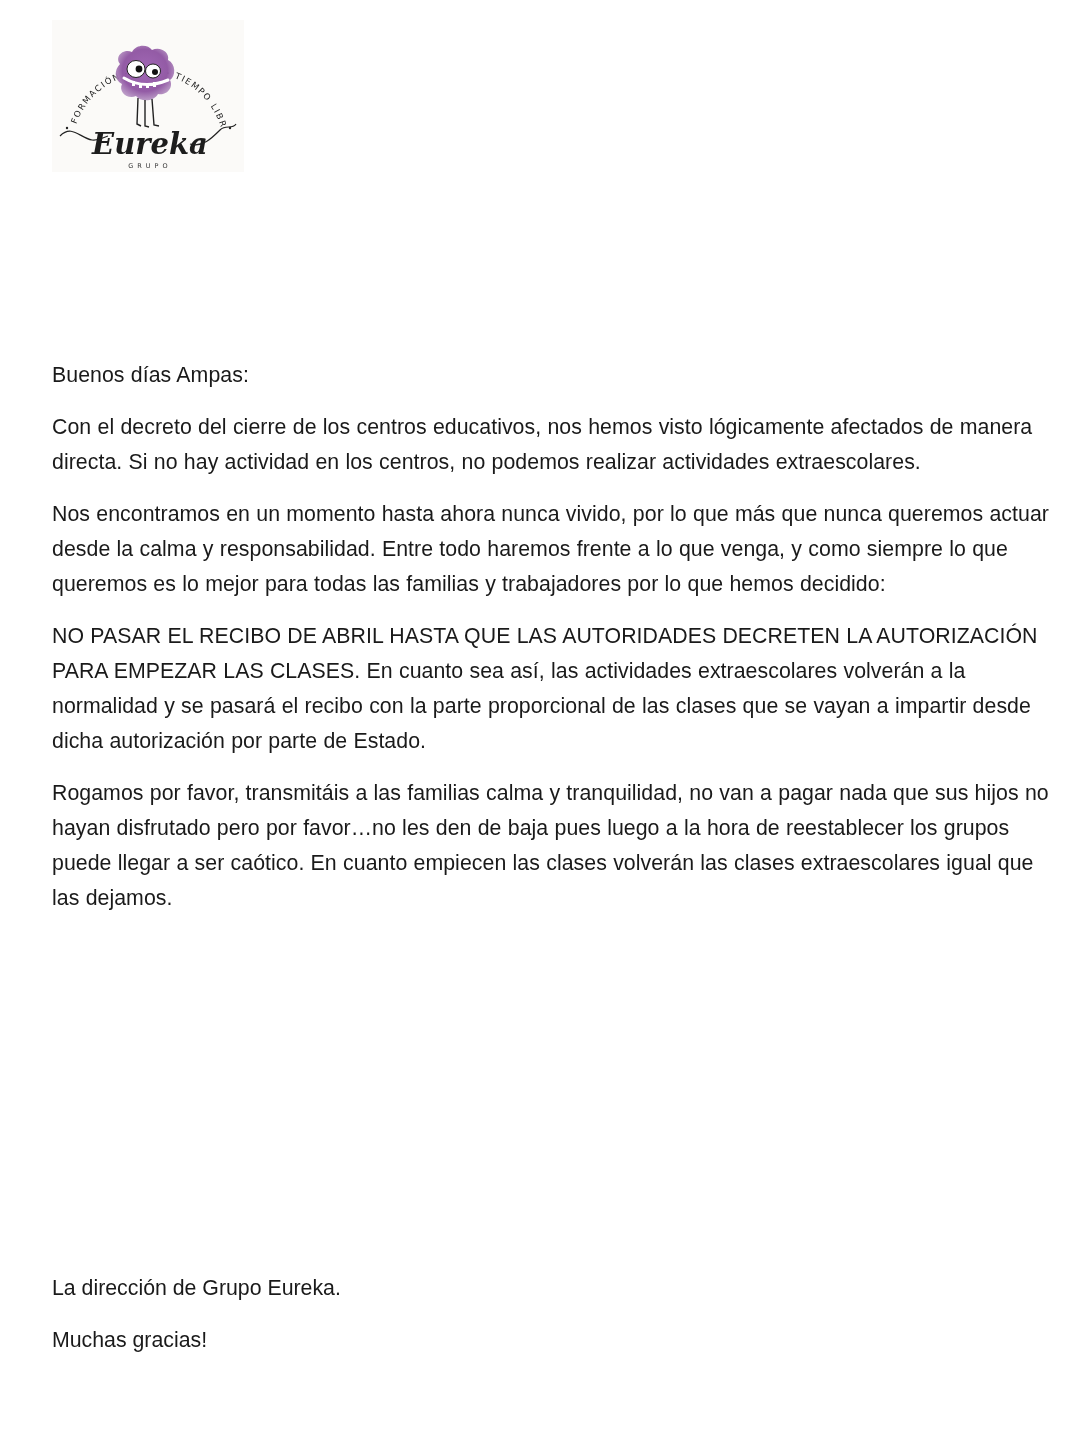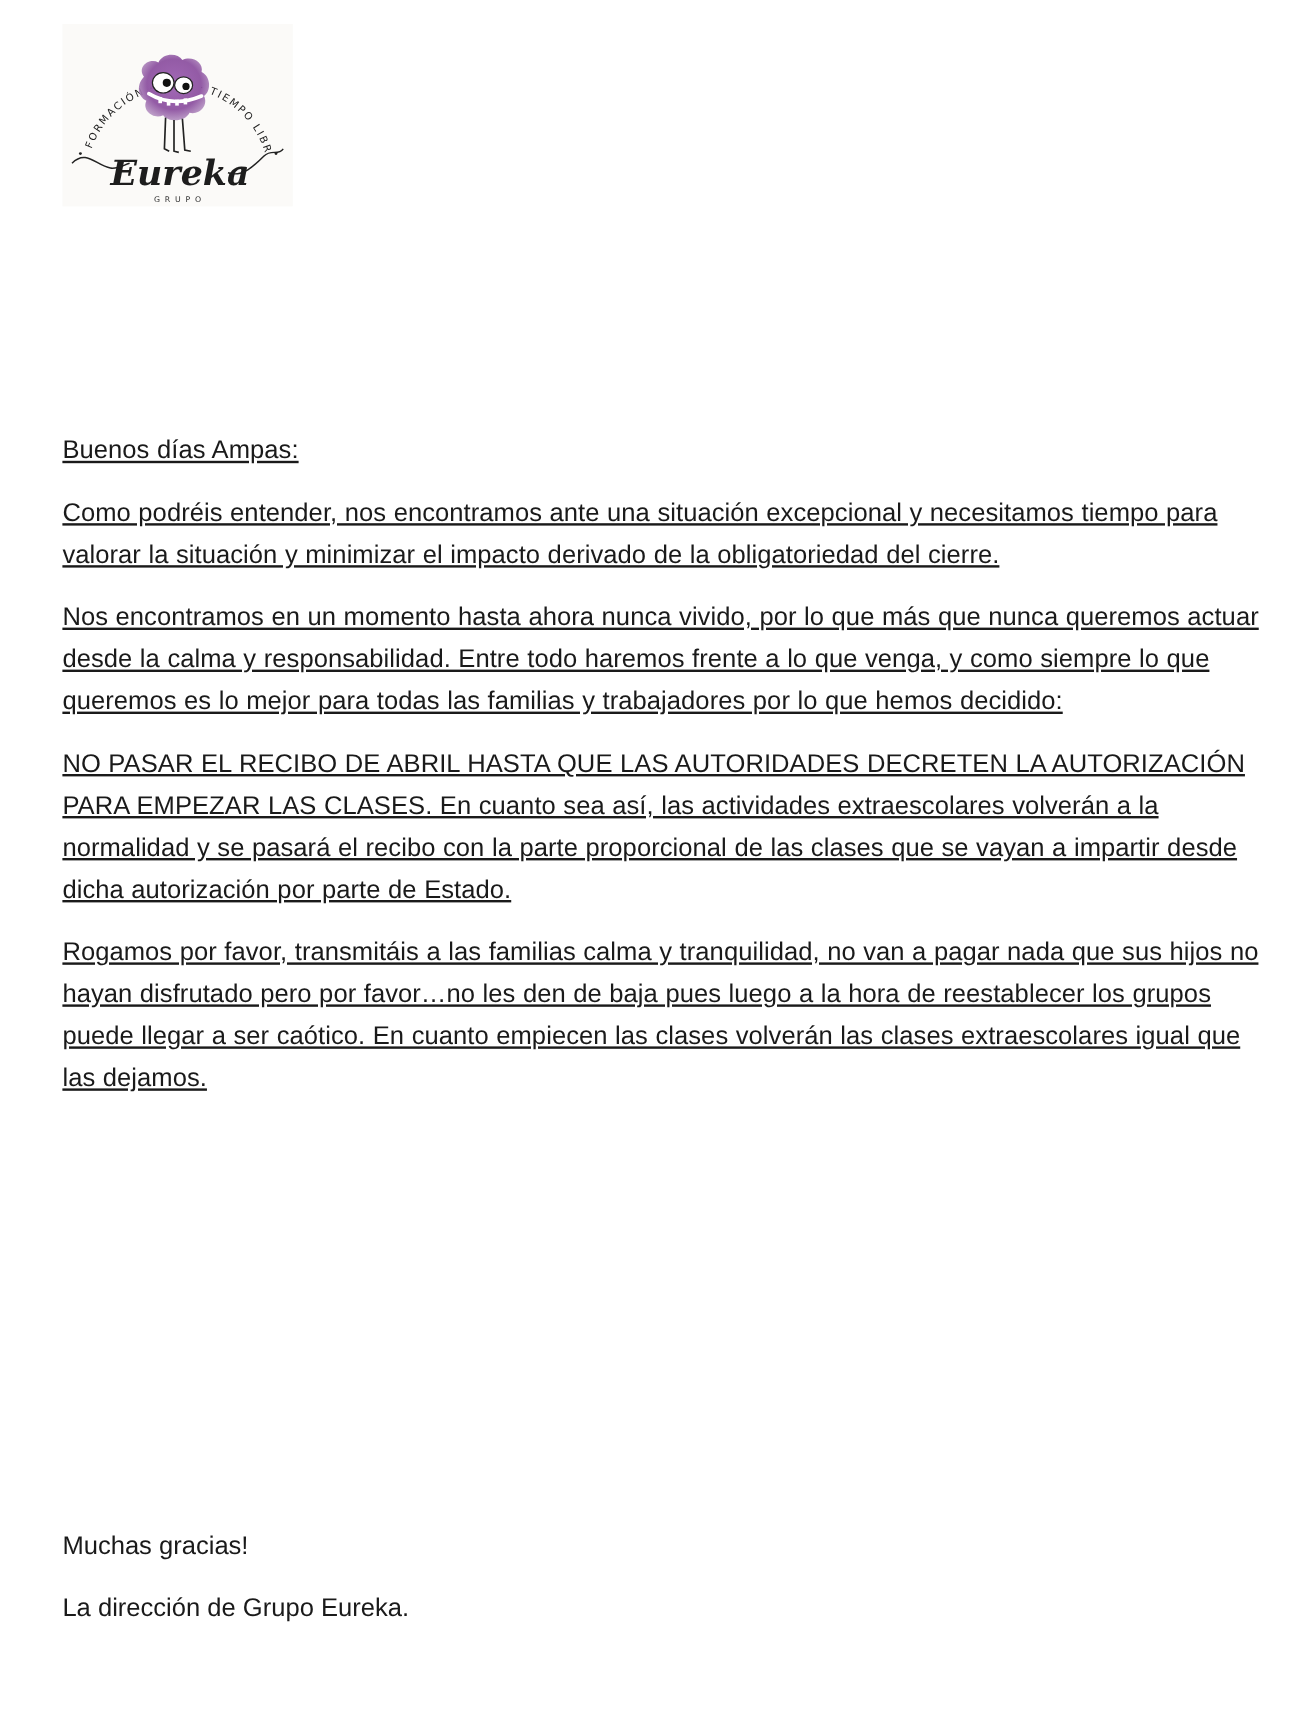--- a/index.html
+++ b/index.html
@@ -26,21 +26,20 @@
     .logo svg { display: block; }
     .letter {
       position: absolute;
       left: 52px;
       top: 358px;
       width: 1015px;
       font-size: 21.3px;
       line-height: 35px;
       letter-spacing: 0.05px;
       word-spacing: 0.3px;
-      text-decoration: underline;
     }
     .letter p {
       margin: 0 0 17px 0;
     }
     .letter p.condensed {
       letter-spacing: -0.55px;
       word-spacing: -1px;
     }
     .signoff {
       position: absolute;
@@ -96,22 +95,22 @@
     <circle cx="178" cy="108" r="1.2" fill="#222"></circle>
 
     <text x="98" y="134" text-anchor="middle" font-family="'DejaVu Serif', serif" font-style="italic" font-weight="bold" font-size="29" fill="#1d1d1d">Eureka</text>
 
     <text x="98" y="148" text-anchor="middle" font-family="'DejaVu Sans', sans-serif" font-size="6.5" letter-spacing="4" fill="#333">GRUPO</text>
   </svg>
 </div>
 
 <div class="letter">
   <p>Buenos días Ampas:</p>
-  <p>Como podréis entender, nos encontramos ante una situación excepcional y necesitamos tiempo para valorar la situación y minimizar el impacto derivado de la obligatoriedad del cierre.</p>
+  <p>Con el decreto del cierre de los centros educativos, nos hemos visto lógicamente afectados de manera directa. Si no hay actividad en los centros, no podemos realizar actividades extraescolares.</p>
   <p>Nos encontramos en un momento hasta ahora nunca vivido, por lo que más que nunca queremos actuar desde la calma y responsabilidad. Entre todo haremos frente a lo que venga, y como siempre lo que queremos es lo mejor para todas las familias y trabajadores por lo que hemos decidido:</p>
   <p>NO PASAR EL RECIBO DE ABRIL HASTA QUE LAS AUTORIDADES DECRETEN LA AUTORIZACIÓN PARA EMPEZAR LAS CLASES. En cuanto sea así, las actividades extraescolares volverán a la normalidad y se pasará el recibo con la parte proporcional de las clases que se vayan  a impartir desde dicha autorización por parte de Estado.</p>
   <p>Rogamos por favor, transmitáis a las familias calma y tranquilidad, no van a pagar nada que sus hijos no hayan disfrutado pero por favor…no les den de baja pues luego a la hora de reestablecer los grupos puede llegar a ser caótico. En cuanto empiecen las clases volverán las clases extraescolares igual que las dejamos.</p>
 </div>
 
 <div class="signoff">
+  <p>La dirección de Grupo Eureka.</p>
   <p>Muchas gracias!</p>
-  <p>La dirección de Grupo Eureka.</p>
 </div>
 
 </body></html>

